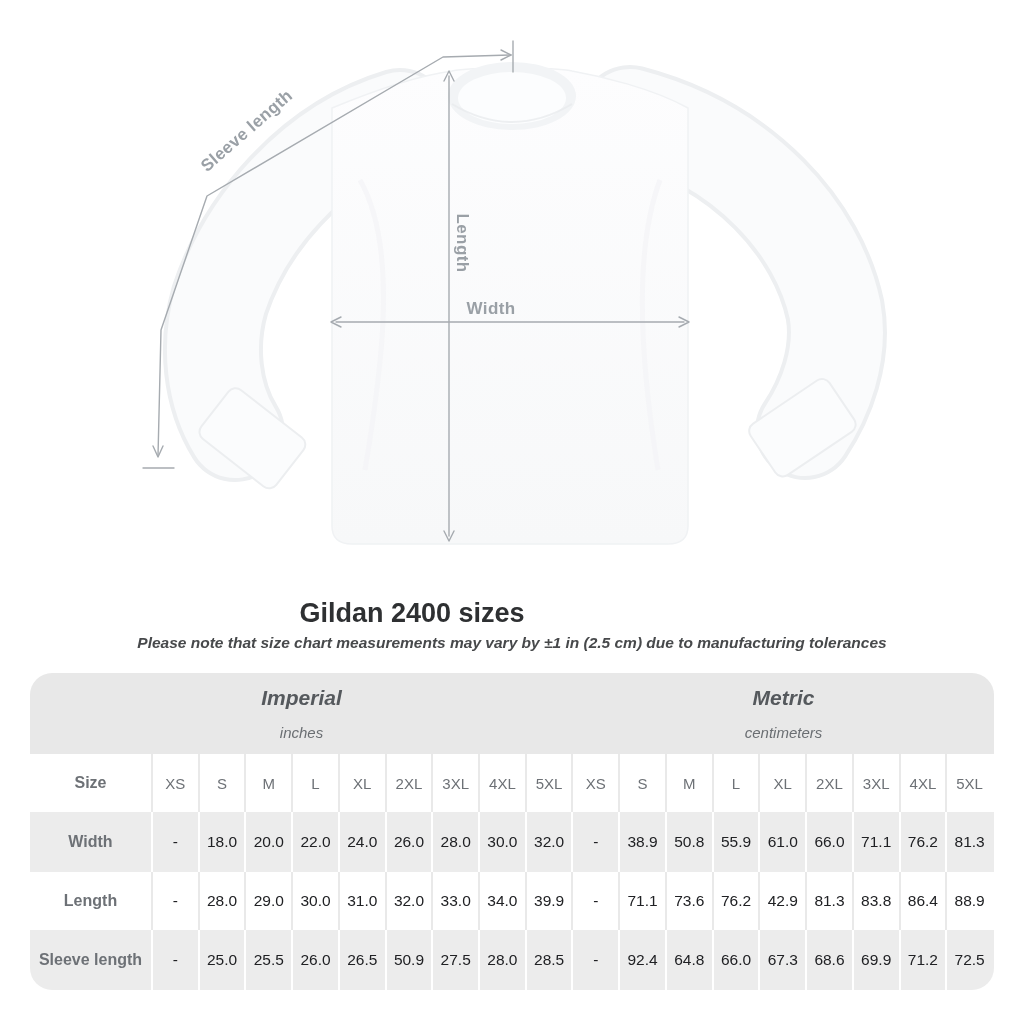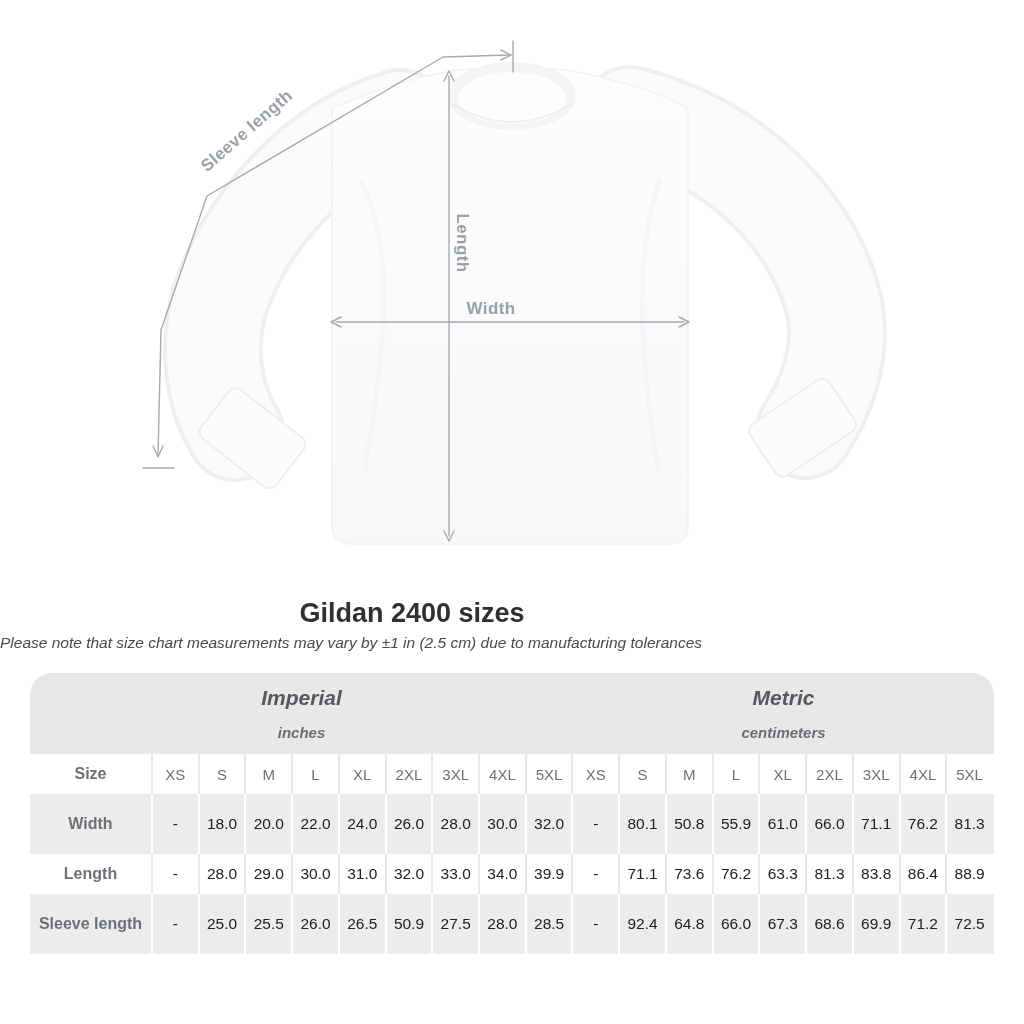--- a/index.html
+++ b/index.html
@@ -19,36 +19,36 @@
   .mline{stroke:var(--line);fill:none;stroke-width:1.4;stroke-linecap:round;stroke-linejoin:round;}
   .dlabel{position:absolute;font-size:17px;font-weight:bold;color:var(--dlabel);
     letter-spacing:.4px;text-align:center;white-space:nowrap;}
   .dlabel.sleeve{left:167px;top:121px;width:160px;transform:rotate(-41deg);}
   .dlabel.len{left:382px;top:233px;width:160px;transform:rotate(90deg);}
   .dlabel.wid{left:411px;top:299px;width:160px;}
 
   
   .title{position:absolute;left:0;top:598px;width:824px;text-align:center;
     font-size:27px;font-weight:bold;color:var(--head-txt);}
-  .subtitle{position:absolute;left:0;top:634px;width:1024px;text-align:left;
-    font-size:15.5px;font-style:italic;color:#47494b;}
+  .subtitle{position:absolute;left:0;top:634px;width:1024px;text-align:center;
+    font-size:15.5px;font-style:italic;color:#47494b;font-weight:bold;}
 
   
   .card{position:absolute;left:30px;top:673px;width:964px;height:317px;
     border-radius:22px;overflow:hidden;background:var(--row-white);}
   .band{height:81px;background:var(--band);display:flex;}
   .band-cell{display:flex;flex-direction:column;align-items:center;justify-content:center;gap:14px;}
   .band-cell.left{flex:0 0 543px;}
   .band-cell.right{flex:1;}
   .unit-name{font-size:21px;font-weight:bold;font-style:italic;color:var(--unit-title);}
-  .unit-sub{font-size:15px;font-style:italic;color:var(--unit-sub);font-weight:bold;}
+  .unit-sub{font-size:15px;font-style:italic;color:var(--unit-sub);}
 
   .grid{display:grid;grid-template-columns:123px repeat(18,1fr);}
   .c{display:flex;align-items:center;justify-content:center;border-right:2px solid transparent;}
-  .h1{height:40px;} .h2{height:60px;}
+  .h1{height:58px;} .h2{height:60px;}
   .w{background:var(--row-white);border-right-color:var(--sep-w);}
   .g{background:var(--row-gray);border-right-color:var(--sep-g);}
   .last{border-right-color:transparent !important;}
   .hdr{font-weight:normal;font-size:15px;color:var(--lbl-txt);}
   .lbl{font-weight:bold;font-size:16px;color:var(--lbl-txt);}
   .val{font-size:15.5px;color:var(--val-txt);}
 </style>
 </head>
 <body>
 
@@ -146,21 +146,21 @@
         <div class="c g h2 val">-</div>
         <div class="c g h2 val">18.0</div>
         <div class="c g h2 val">20.0</div>
         <div class="c g h2 val">22.0</div>
         <div class="c g h2 val">24.0</div>
         <div class="c g h2 val">26.0</div>
         <div class="c g h2 val">28.0</div>
         <div class="c g h2 val">30.0</div>
         <div class="c g h2 val">32.0</div>
         <div class="c g h2 val">-</div>
-        <div class="c g h2 val">80.1</div>
+        <div class="c g h2 val">38.9</div>
         <div class="c g h2 val">50.8</div>
         <div class="c g h2 val">55.9</div>
         <div class="c g h2 val">61.0</div>
         <div class="c g h2 val">66.0</div>
         <div class="c g h2 val">71.1</div>
         <div class="c g h2 val">76.2</div>
         <div class="c g h2 val last">81.3</div>
         <div class="c w h1 lbl">Length</div>
         <div class="c w h1 val">-</div>
         <div class="c w h1 val">28.0</div>
@@ -168,21 +168,21 @@
         <div class="c w h1 val">30.0</div>
         <div class="c w h1 val">31.0</div>
         <div class="c w h1 val">32.0</div>
         <div class="c w h1 val">33.0</div>
         <div class="c w h1 val">34.0</div>
         <div class="c w h1 val">39.9</div>
         <div class="c w h1 val">-</div>
         <div class="c w h1 val">71.1</div>
         <div class="c w h1 val">73.6</div>
         <div class="c w h1 val">76.2</div>
-        <div class="c w h1 val">63.3</div>
+        <div class="c w h1 val">42.9</div>
         <div class="c w h1 val">81.3</div>
         <div class="c w h1 val">83.8</div>
         <div class="c w h1 val">86.4</div>
         <div class="c w h1 val last">88.9</div>
         <div class="c g h2 lbl">Sleeve length</div>
         <div class="c g h2 val">-</div>
         <div class="c g h2 val">25.0</div>
         <div class="c g h2 val">25.5</div>
         <div class="c g h2 val">26.0</div>
         <div class="c g h2 val">26.5</div>

